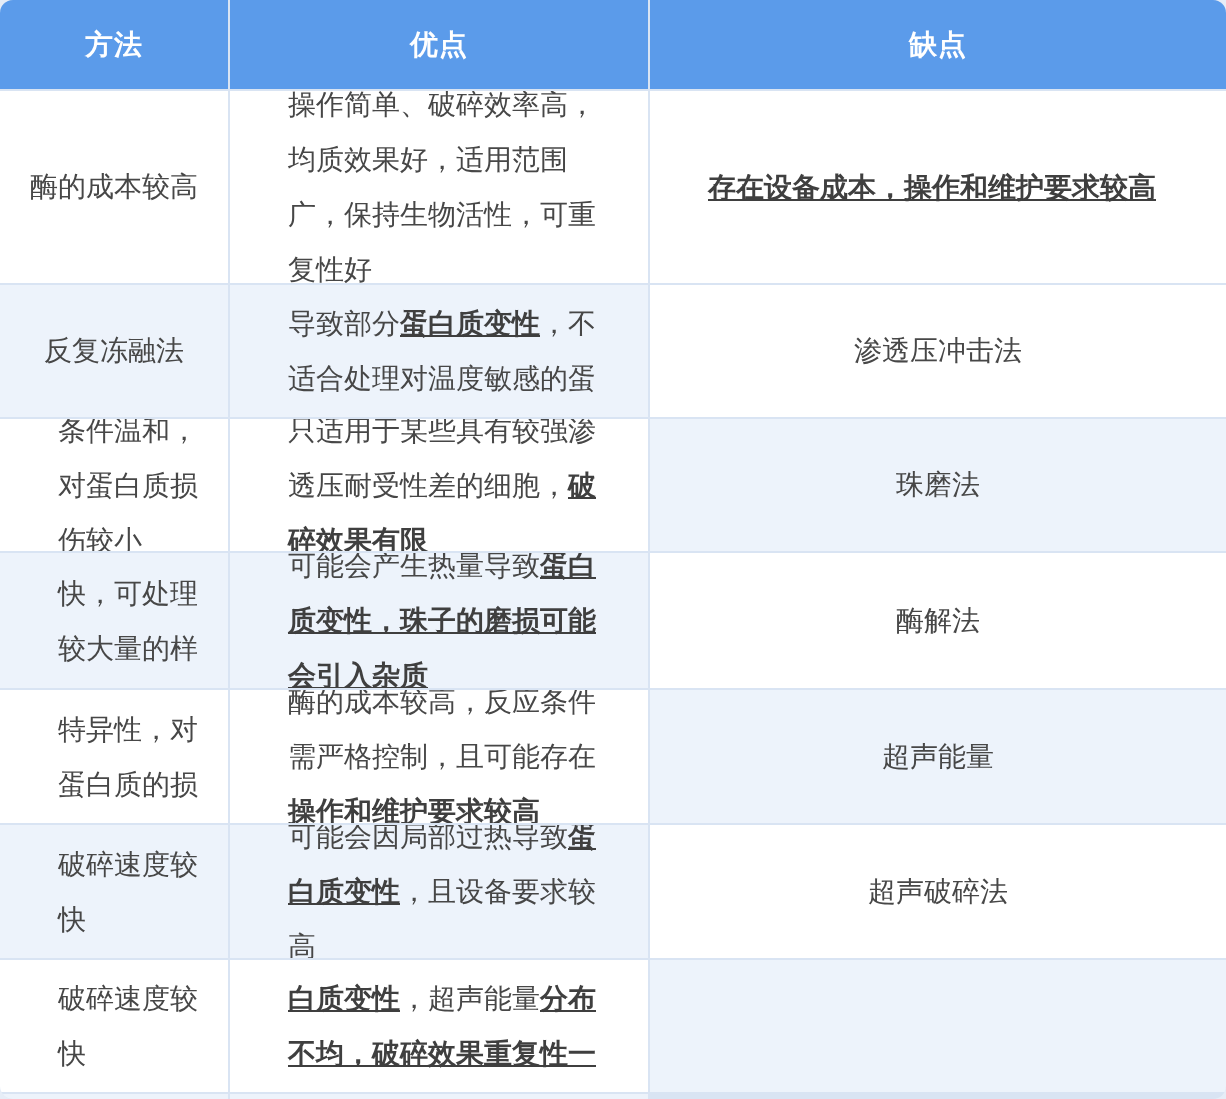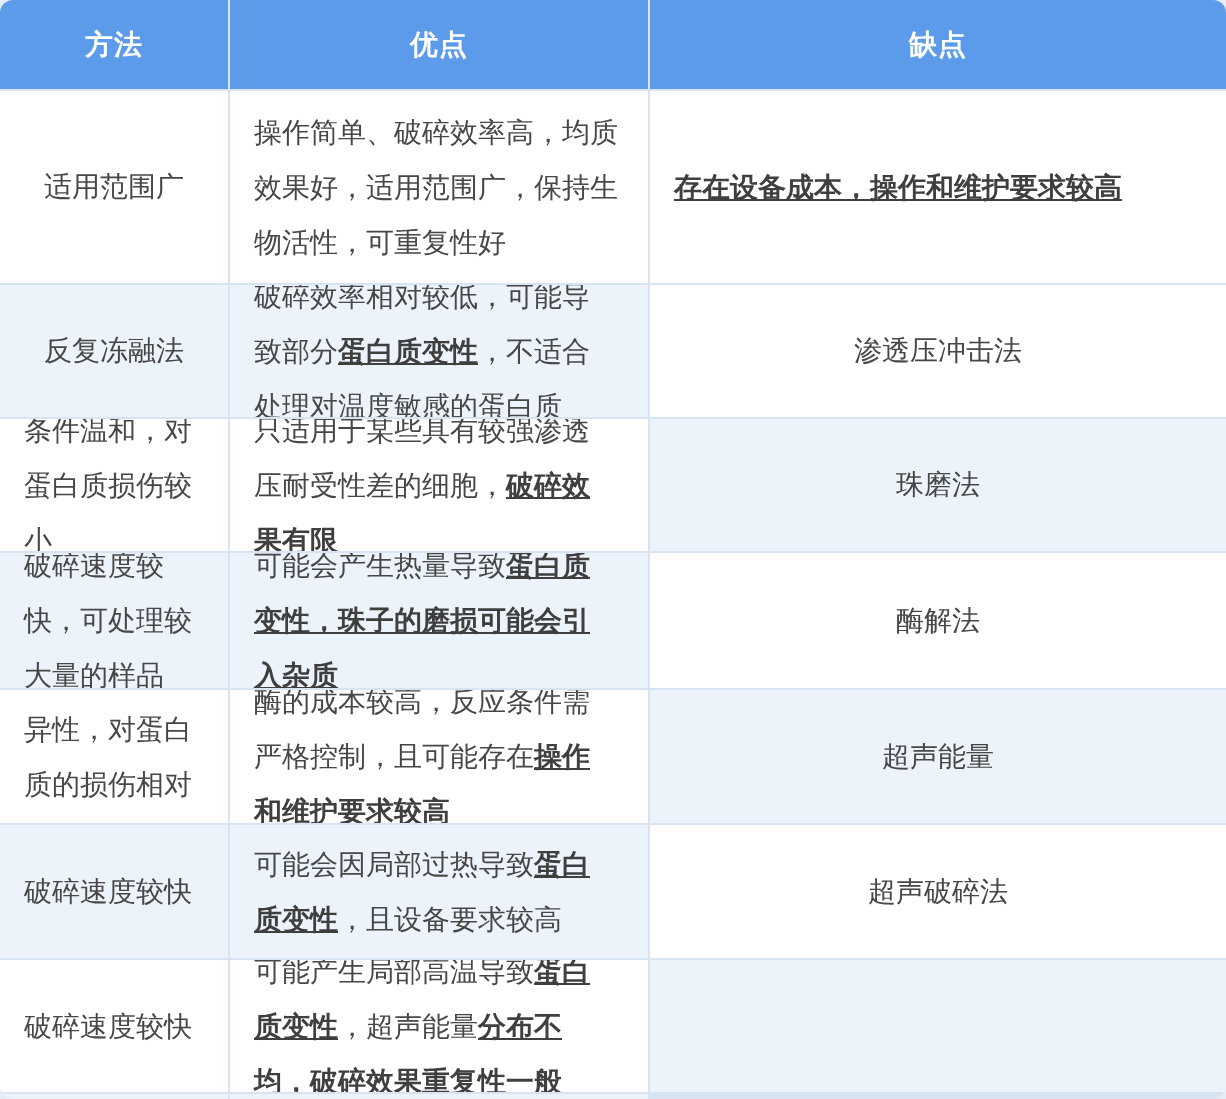--- a/index.html
+++ b/index.html
@@ -43,33 +43,33 @@
     color:var(--header-text);
     font-weight:700;
     justify-content:center;
     font-size:28px;
     letter-spacing:1px;
   }
   .cell.method{justify-content:center;text-align:center;line-height:44px;}
   .cell.text{display:flex;align-items:center;}
   .cell.col2{padding:0 28px 0 24px;}
   .cell.col3{padding:0 40px 0 24px;}
-  .rich{display:block;line-height:55px;word-break:break-all;}
+  .rich{display:block;line-height:55px;word-break:break-all;margin-left:34px;}
   .rich b{font-weight:700;color:#3F3F3F;text-decoration:underline;}
 </style>
 </head>
 <body>
 
 <div class="table-wrap">
   <div class="grid" id="grid">
     <div class="cell header">方法</div>
     <div class="cell header">优点</div>
     <div class="cell header">缺点</div>
 
-  <div class="cell method">适用范围广</div>
+  <div class="cell method">酶的成本较高</div>
       <div class="cell text col2">
         <div class="rich"><span>操作简单、破碎效率高，均质效果好，适用范围广，保持生物活性，可重复性好</span></div>
       </div>
       <div class="cell text col3">
         <div class="rich"><b>存在设备成本，操作和维护要求较高</b></div>
       </div>
       <div class="cell method alt">反复冻融法</div>
       <div class="cell text col3 alt">
         <div class="rich"><span>破碎效率相对较低，可能导致部分</span><b>蛋白质变性</b><span>，不适合处理对温度敏感的蛋白质</span></div>
       </div>

